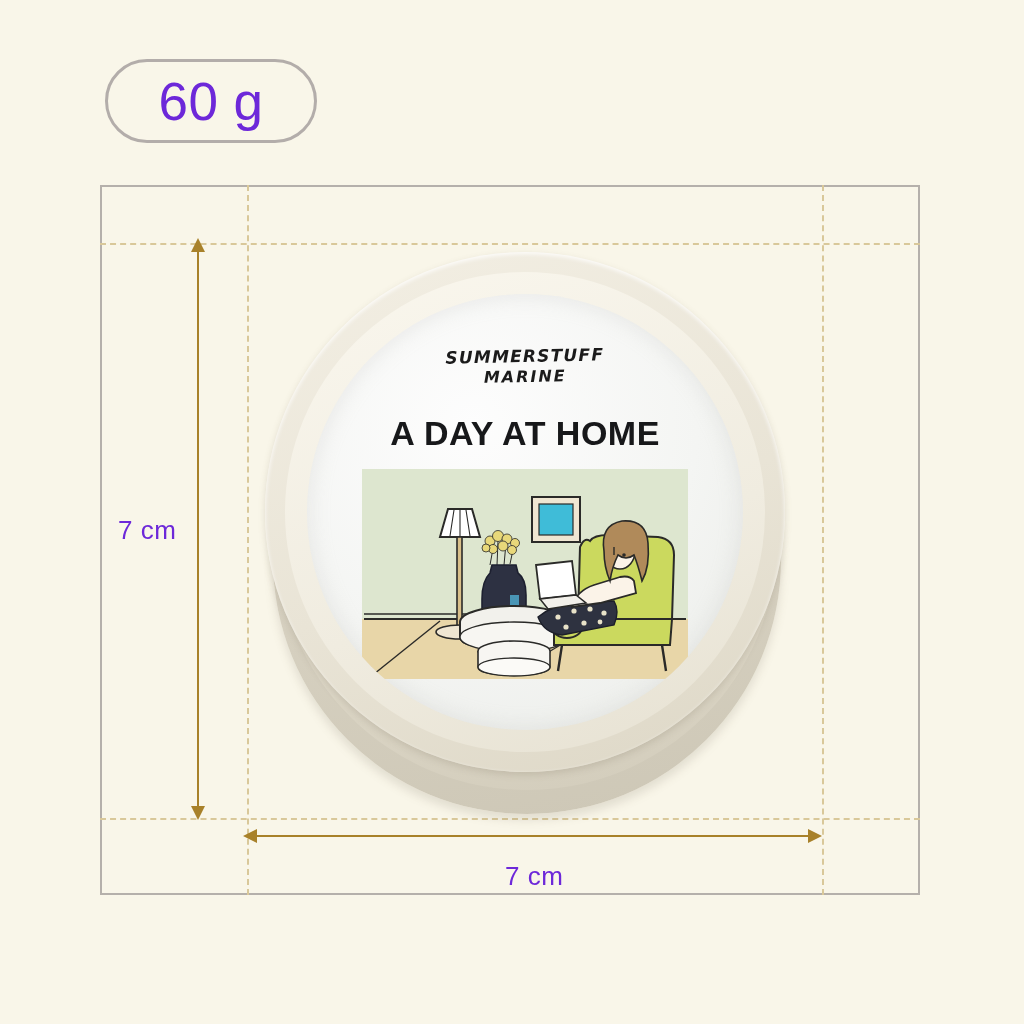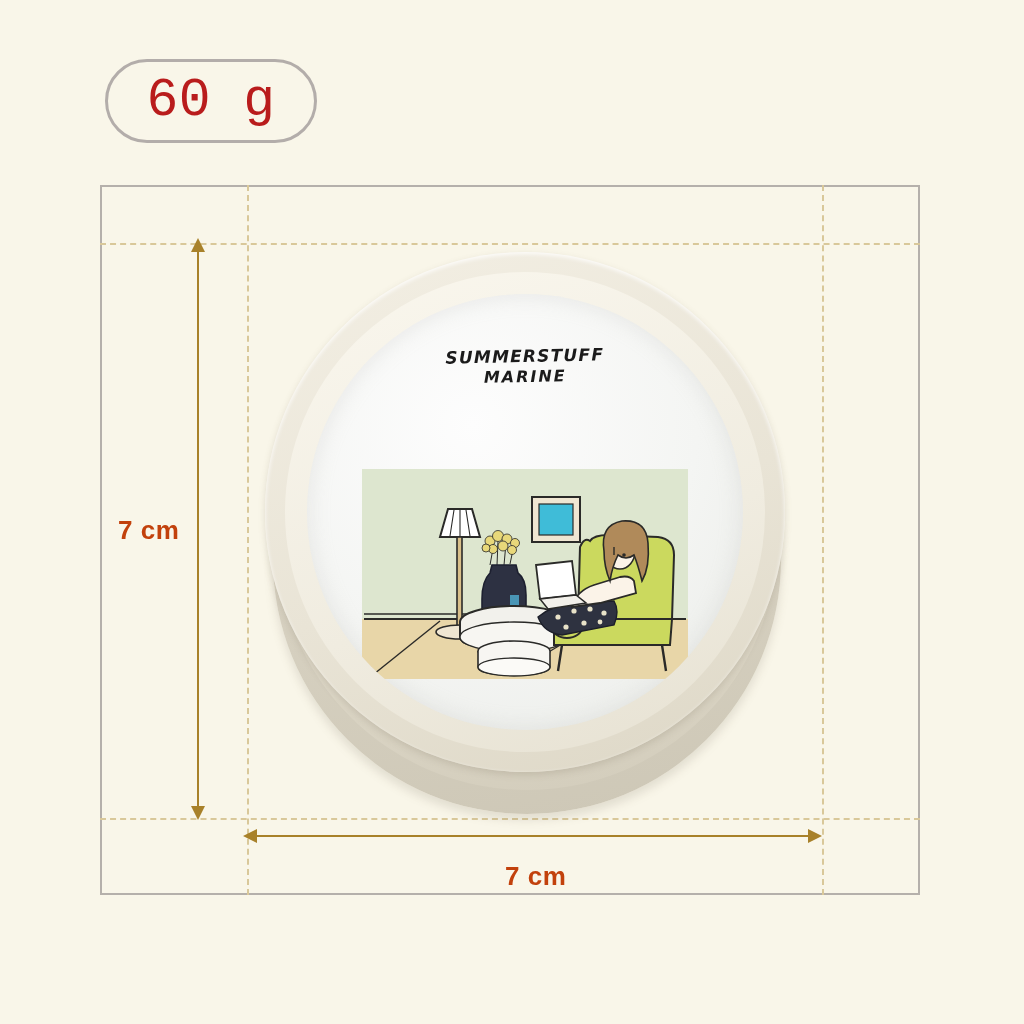--- a/index.html
+++ b/index.html
@@ -13,39 +13,39 @@
 
   
   #weight-badge{
     position:absolute;left:105px;top:59px;width:212px;height:84px;
     border:3px solid #b3adaa;border-radius:42px;
     background:#f9f6e9;
     display:flex;align-items:center;justify-content:center;
     box-sizing:border-box;
   }
   #weight-badge span{
-    font-size:53px;color:#b91c1c;letter-spacing:.5px;line-height:1;
-    font-family:Liberation Mono, monospace;
+    font-size:53px;color:#6d28d9;letter-spacing:.5px;line-height:1;
+    font-family:Liberation Sans, sans-serif;
   }
 
   
   #measure-frame{
     position:absolute;left:100px;top:185px;width:820px;height:710px;
     border:2px solid #b5b0ab;background:transparent;box-sizing:border-box;
   }
 
   .dash-h{position:absolute;height:0;border-top:2px dashed #d9c89a;}
   .dash-v{position:absolute;width:0;border-left:2px dashed #d9c89a;}
 
   
   .dim-line{position:absolute;background:#a8812a;}
   .arrow{position:absolute;width:0;height:0;}
 
   .dim-label{
-    position:absolute;color:#c2410c;font-size:26px;font-weight:bold;
+    position:absolute;color:#6d28d9;font-size:26px;font-weight:normal;
     letter-spacing:.5px;font-family:"Liberation Sans",sans-serif;
   }
 
   
   #tin-wrap{position:absolute;left:255px;top:240px;width:540px;height:570px;}
 
   
   .tin-body{
     position:absolute;left:18px;top:66px;width:508px;height:508px;
     border-radius:50%;
@@ -136,20 +136,21 @@
   <div class="tin-body2"></div>
   <div class="tin-lid">
     <div class="tin-lid-inner"></div>
     <div class="tin-label">
 
       <div class="brand">
         <span>SUMMERSTUFF</span>
         <span class="l2">MARINE</span>
       </div>
 
+      <div class="title">A DAY AT HOME</div>
 
       <div class="illus">
         <svg width="326" height="210" viewBox="0 0 326 210" xmlns="http://www.w3.org/2000/svg">
 
           <rect x="0" y="0" width="326" height="150" fill="#dde6cf"></rect>
 
           <rect x="0" y="150" width="326" height="60" fill="#e8d6a8"></rect>
 
           <path d="M2 150 L324 150" stroke="#2a2a28" stroke-width="2" fill="none"></path>
           <path d="M2 145 L120 145" stroke="#2a2a28" stroke-width="1.6" fill="none"></path>

